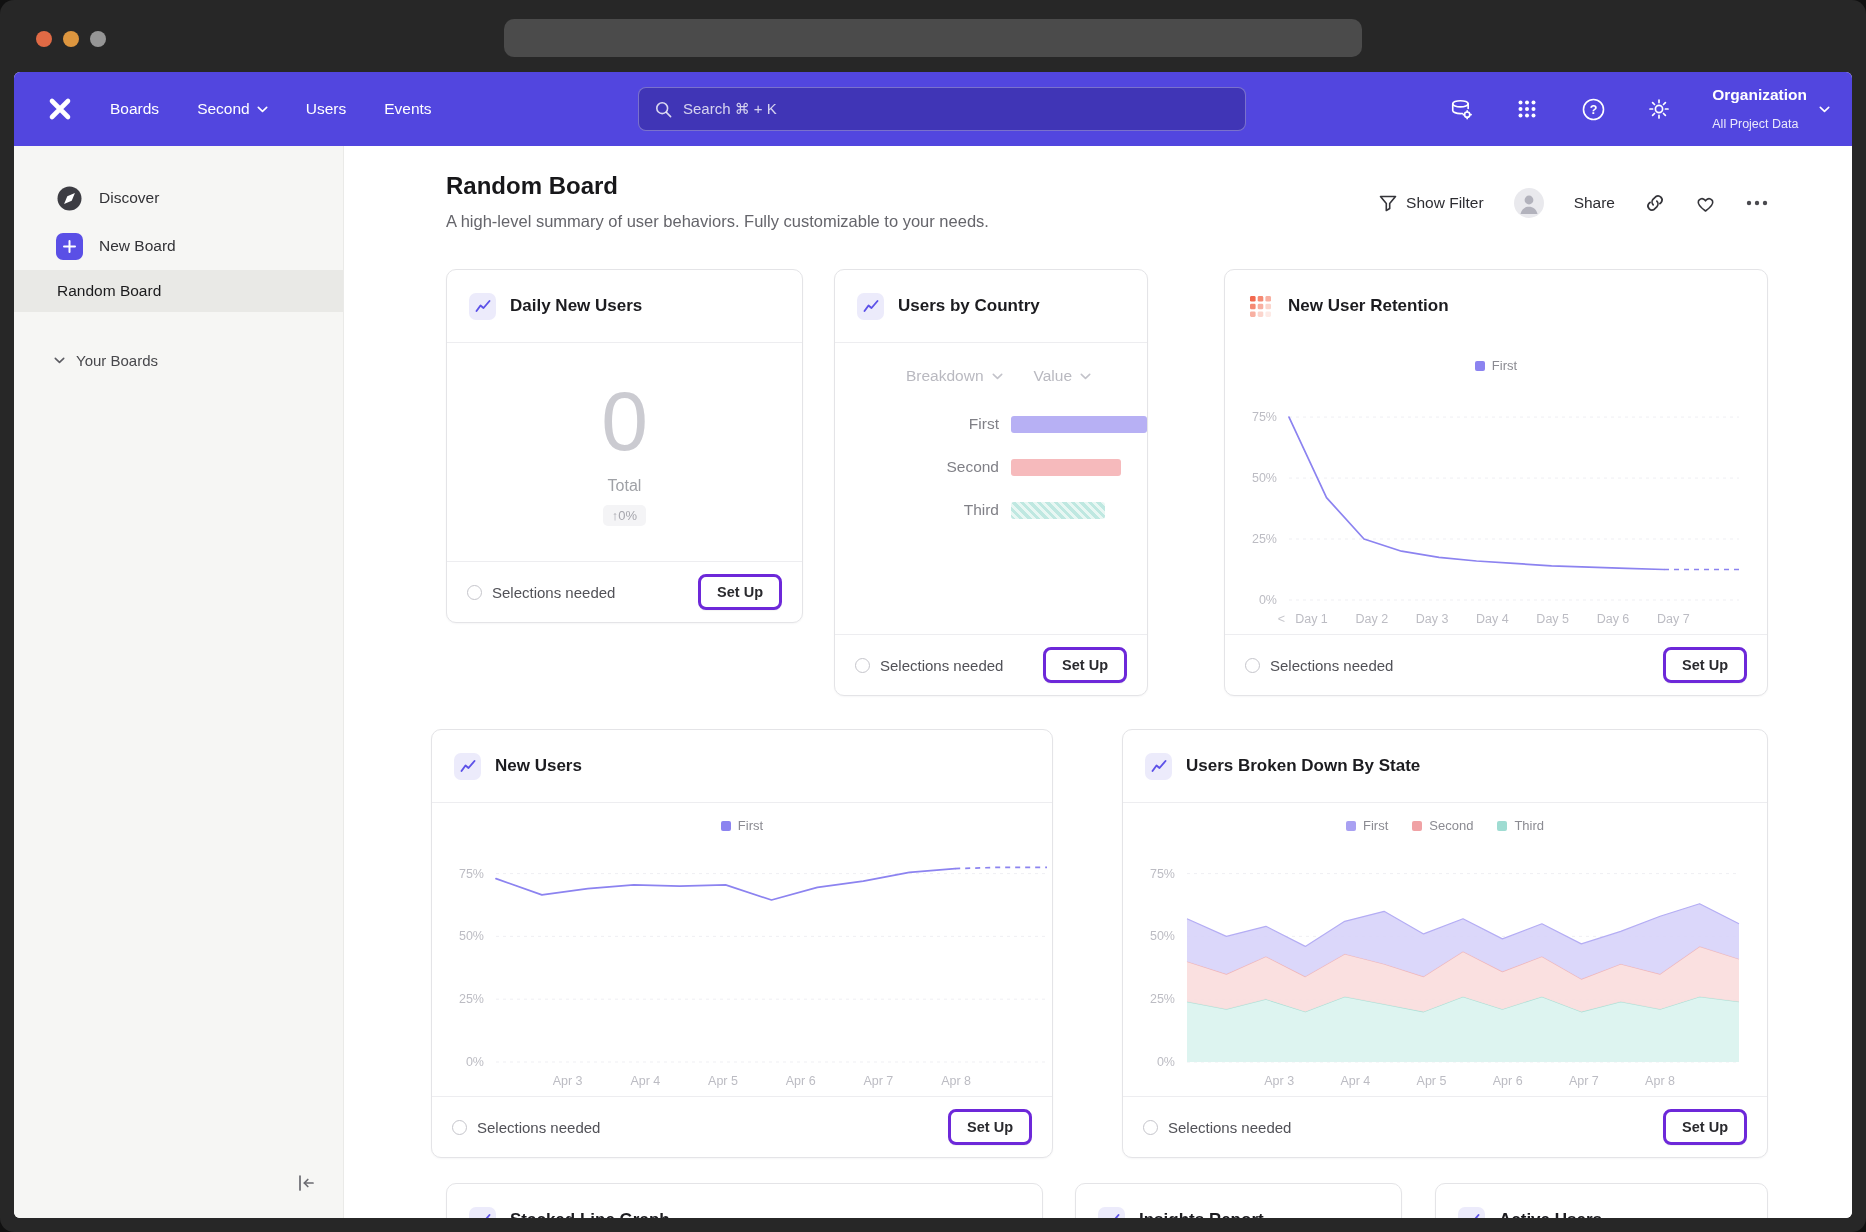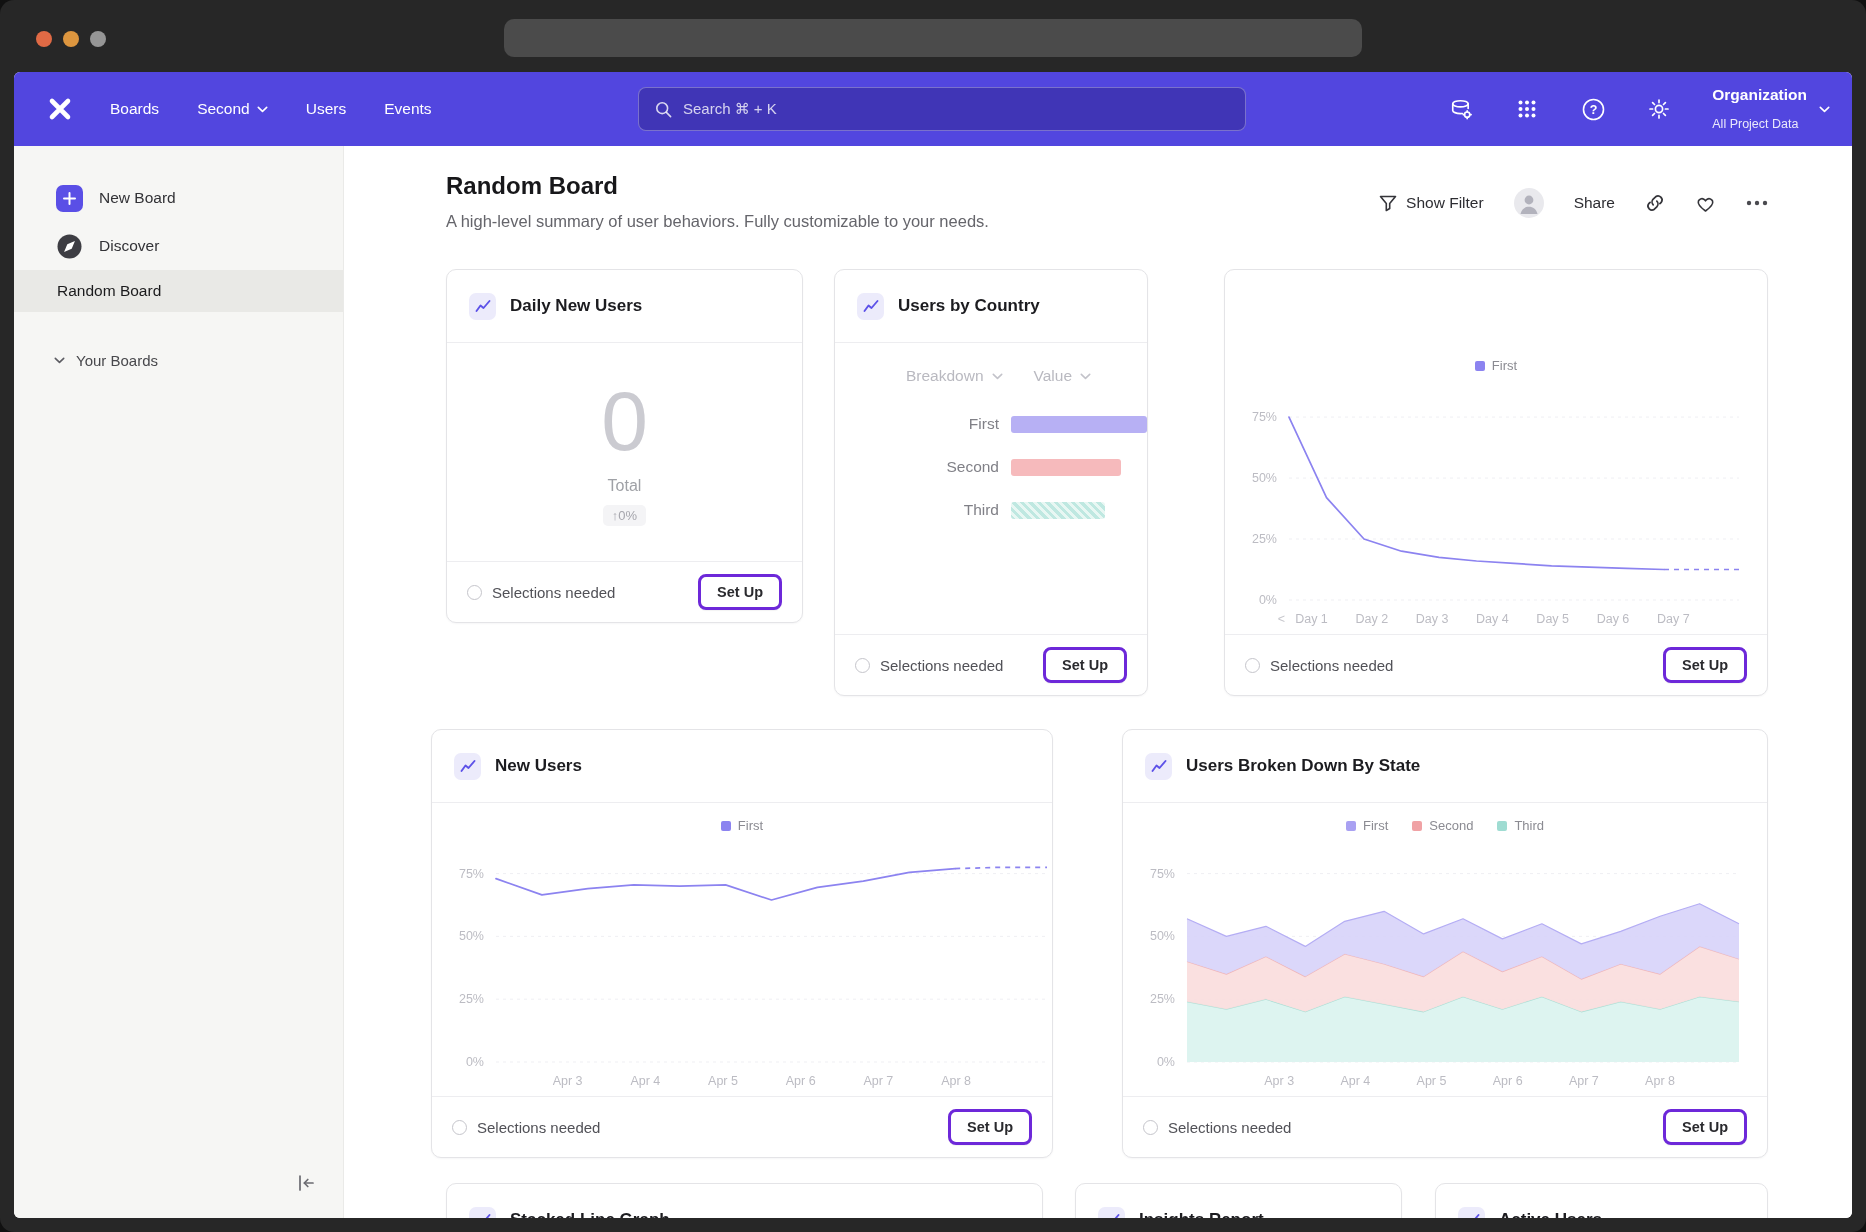--- a/index.html
+++ b/index.html
@@ -172,35 +172,35 @@
           </span>
           <svg width="11" height="7" viewBox="0 0 11 7">
               <path d="M1.3 1.3 L5.5 5.3 L9.7 1.3" stroke="#ffffff" stroke-width="1.6" fill="none" stroke-linecap="round" stroke-linejoin="round"></path>
             </svg>
         </span>
       </div>
     </header>
 
     <aside class="sidebar">
       <div class="side-item">
-        <span class="newboard-badge">
-          <svg width="13" height="13" viewBox="0 0 13 13">
-              <path d="M6.5 1v11M1 6.5h11" stroke="#fff" stroke-width="2" stroke-linecap="round"></path>
-            </svg>
-        </span>
-        <span>New Board</span>
-      </div>
-      <div class="side-item">
         <span class="discover-badge">
           <svg width="27" height="27" viewBox="0 0 27 27">
               <circle cx="13.5" cy="13.5" r="12" fill="#3d3d43"></circle>
               <polygon points="13.5,5.8 16.6,13.5 13.5,21.2 10.4,13.5" fill="#ffffff" transform="rotate(45 13.5 13.5)"></polygon>
             </svg>
         </span>
         <span>Discover</span>
+      </div>
+      <div class="side-item">
+        <span class="newboard-badge">
+          <svg width="13" height="13" viewBox="0 0 13 13">
+              <path d="M6.5 1v11M1 6.5h11" stroke="#fff" stroke-width="2" stroke-linecap="round"></path>
+            </svg>
+        </span>
+        <span>New Board</span>
       </div>
 
       <div class="side-selected">
         <span>Random Board</span>
       </div>
 
       <div class="section-head second">
         <svg width="11" height="7" viewBox="0 0 11 7">
             <path d="M1.3 1.3 L5.5 5.3 L9.7 1.3" stroke="#5c5c62" stroke-width="1.6" fill="none" stroke-linecap="round" stroke-linejoin="round"></path>
           </svg>
@@ -320,20 +320,36 @@
         <div class="card-footer">
           <div class="status">
             <span class="radio"></span>
             <span>Selections needed</span>
           </div>
           <button class="setup-btn">Set Up</button>
         </div>
       </section>
 
       <section class="card" id="card-nur">
+        <div class="card-header">
+          <span class="retention-icon">
+            <svg width="23" height="23" viewBox="0 0 23 23">
+              <rect x="1" y="1" width="5.6" height="5.6" rx="1.4" fill="#f2694f"></rect>
+                <rect x="8.7" y="1" width="5.6" height="5.6" rx="1.4" fill="#f58a74"></rect>
+                <rect x="16.4" y="1" width="5.6" height="5.6" rx="1.4" fill="#f8b0a2"></rect>
+              <rect x="1" y="8.7" width="5.6" height="5.6" rx="1.4" fill="#f58a74"></rect>
+                <rect x="8.7" y="8.7" width="5.6" height="5.6" rx="1.4" fill="#f8b0a2"></rect>
+                <rect x="16.4" y="8.7" width="5.6" height="5.6" rx="1.4" fill="#fbd5cd"></rect>
+              <rect x="1" y="16.4" width="5.6" height="5.6" rx="1.4" fill="#f8b0a2"></rect>
+                <rect x="8.7" y="16.4" width="5.6" height="5.6" rx="1.4" fill="#fbd5cd"></rect>
+                <rect x="16.4" y="16.4" width="5.6" height="5.6" rx="1.4" fill="#fdeae6"></rect>
+            </svg>
+          </span>
+          <h3 class="card-title">New User Retention</h3>
+        </div>
         <div class="legend" style="top:88px;">
           <span class="legend-item">
             <i class="sw" style="background: rgb(140, 131, 240);"></i>
             <span>First</span>
           </span>
         </div>
         <div class="chart" style="top:116px;height:246px;">
             <svg width="542" height="246" viewBox="0 0 542 246">
               <line x1="64" x2="514" y1="31.07317073170731" y2="31.07317073170731" stroke="#efeff3" stroke-dasharray="3 4"></line>
               <text x="52" y="35.07317073170731" text-anchor="end" fill="#bcbcc3" font-size="12.5">75%</text>

